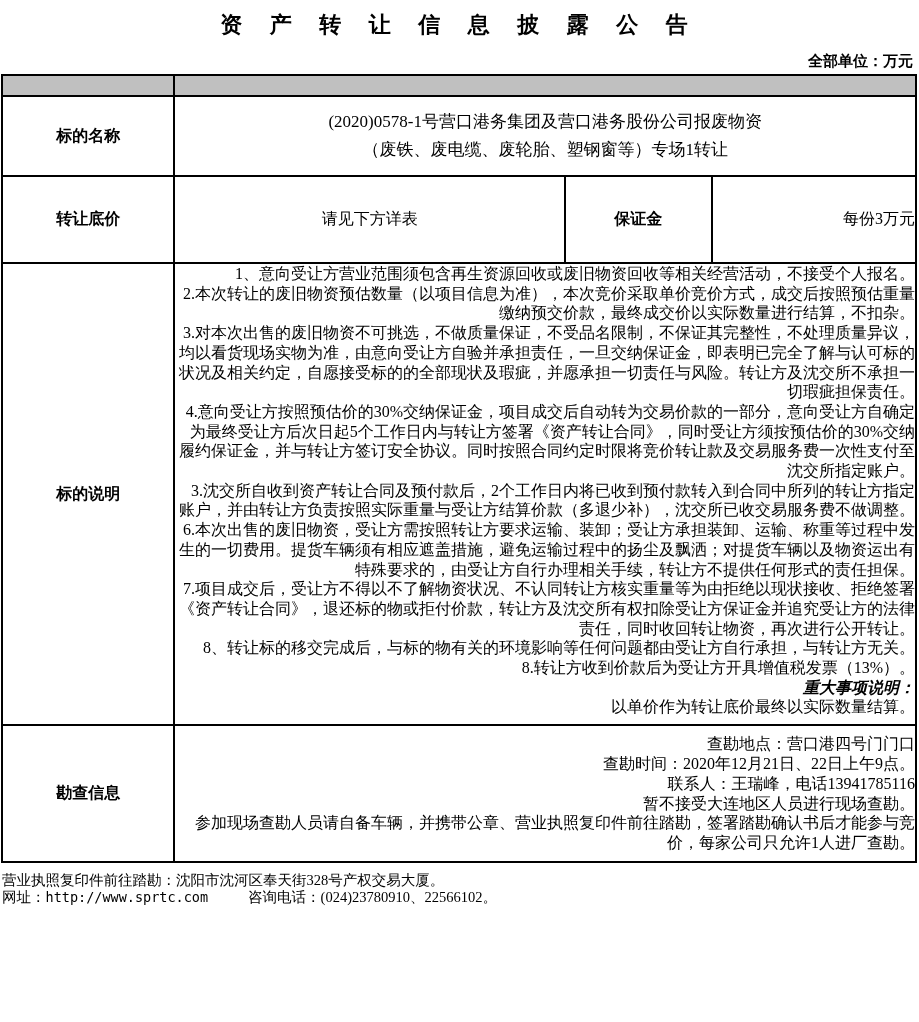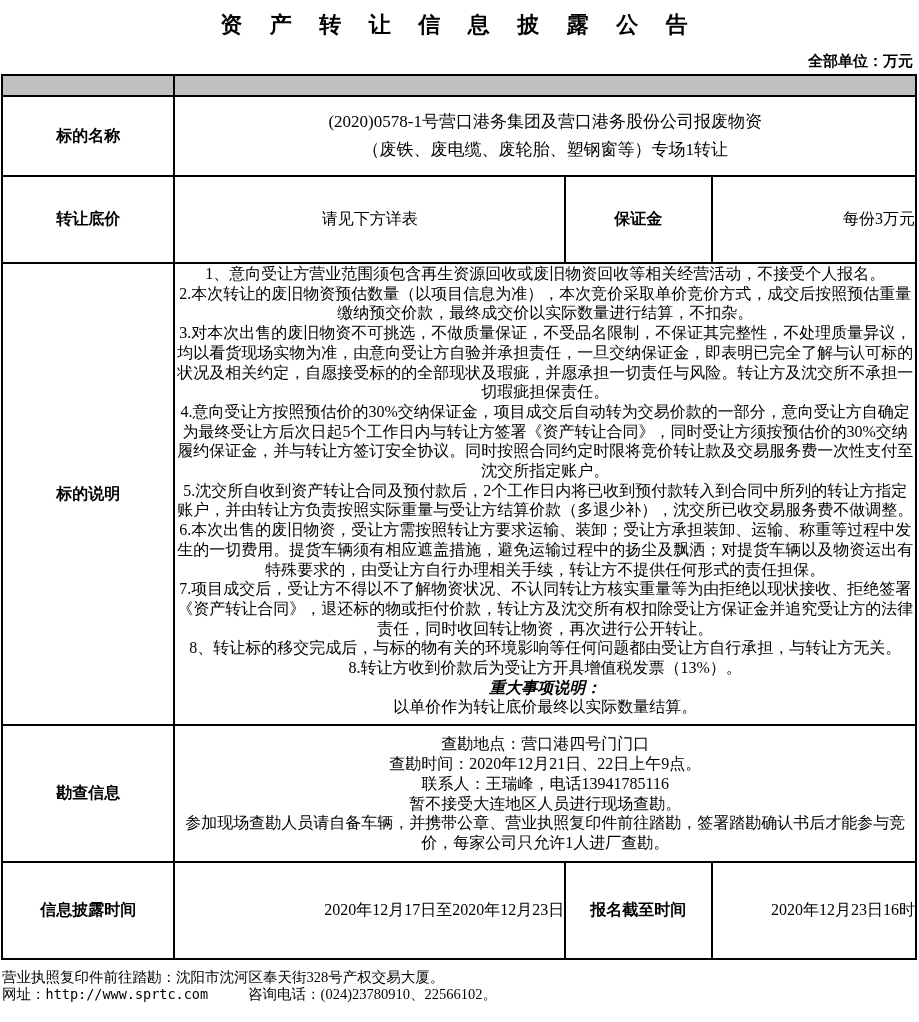--- a/index.html
+++ b/index.html
@@ -59,21 +59,21 @@
     padding:0 4px 0 7px;
   }
   .name-line{ line-height:28px; text-align:center; font-size:17px;}
   td.desc-cell{
     vertical-align:top;
     padding:3px 4px 0 4px;
   }
   .desc-cell .para, .survey-line{
     font-size:16px;
     line-height:19.7px;
-    text-align:center;
+    text-align:right;
   }
   .para.bold{ font-weight:bold;font-style:italic; }
   td.survey-cell{
     vertical-align:middle;
     padding:2px 4px;
   }
   .row-name td{ height:78px; }
   .row-price td{ height:85px; }
   .row-desc td{ height:460px; }
   .row-survey td{ height:135px; }
@@ -124,47 +124,41 @@
       <td class="left-val">每份3万元</td>
     </tr>
 
     <tr class="row-desc">
       <td class="label">标的说明</td>
       <td class="desc-cell" colspan="3">
         <div class="para">1、意向受让方营业范围须包含再生资源回收或废旧物资回收等相关经营活动，不接受个人报名。</div>
         <div class="para">2.本次转让的废旧物资预估数量（以项目信息为准），本次竞价采取单价竞价方式，成交后按照预估重量缴纳预交价款，最终成交价以实际数量进行结算，不扣杂。</div>
         <div class="para">3.对本次出售的废旧物资不可挑选，不做质量保证，不受品名限制，不保证其完整性，不处理质量异议，均以看货现场实物为准，由意向受让方自验并承担责任，一旦交纳保证金，即表明已完全了解与认可标的状况及相关约定，自愿接受标的的全部现状及瑕疵，并愿承担一切责任与风险。转让方及沈交所不承担一切瑕疵担保责任。</div>
         <div class="para">4.意向受让方按照预估价的30%交纳保证金，项目成交后自动转为交易价款的一部分，意向受让方自确定为最终受让方后次日起5个工作日内与转让方签署《资产转让合同》，同时受让方须按预估价的30%交纳履约保证金，并与转让方签订安全协议。同时按照合同约定时限将竞价转让款及交易服务费一次性支付至沈交所指定账户。</div>
-        <div class="para">5.沈交所自收到资产转让合同及预付款后，2个工作日内将已收到预付款转入到合同中所列的转让方指定账户，并由转让方负责按照实际重量与受让方结算价款（多退少补），沈交所已收交易服务费不做调整。</div>
+        <div class="para">3.沈交所自收到资产转让合同及预付款后，2个工作日内将已收到预付款转入到合同中所列的转让方指定账户，并由转让方负责按照实际重量与受让方结算价款（多退少补），沈交所已收交易服务费不做调整。</div>
         <div class="para">6.本次出售的废旧物资，受让方需按照转让方要求运输、装卸；受让方承担装卸、运输、称重等过程中发生的一切费用。提货车辆须有相应遮盖措施，避免运输过程中的扬尘及飘洒；对提货车辆以及物资运出有特殊要求的，由受让方自行办理相关手续，转让方不提供任何形式的责任担保。</div>
         <div class="para">7.项目成交后，受让方不得以不了解物资状况、不认同转让方核实重量等为由拒绝以现状接收、拒绝签署《资产转让合同》，退还标的物或拒付价款，转让方及沈交所有权扣除受让方保证金并追究受让方的法律责任，同时收回转让物资，再次进行公开转让。</div>
         <div class="para">8、转让标的移交完成后，与标的物有关的环境影响等任何问题都由受让方自行承担，与转让方无关。</div>
         <div class="para">8.转让方收到价款后为受让方开具增值税发票（13%）。</div>
         <div class="para bold">重大事项说明：</div>
         <div class="para">以单价作为转让底价最终以实际数量结算。</div>
       </td>
     </tr>
 
     <tr class="row-survey">
       <td class="label">勘查信息</td>
       <td class="survey-cell" colspan="3">
         <div class="survey-line">查勘地点：营口港四号门门口</div>
         <div class="survey-line">查勘时间：2020年12月21日、22日上午9点。</div>
         <div class="survey-line">联系人：王瑞峰，电话13941785116</div>
         <div class="survey-line">暂不接受大连地区人员进行现场查勘。</div>
         <div class="survey-line">参加现场查勘人员请自备车辆，并携带公章、营业执照复印件前往踏勘，签署踏勘确认书后才能参与竞价，每家公司只允许1人进厂查勘。</div>
       </td>
     </tr>
 
-    <tr class="row-disclosure">
-      <td class="label">信息披露时间</td>
-      <td class="left-val">2020年12月17日至2020年12月23日</td>
-      <td class="label">报名截至时间</td>
-      <td class="left-val">2020年12月23日16时</td>
-    </tr>
   </tbody>
 </table>
 
 <div class="footer">
   <div>营业执照复印件前往踏勘：沈阳市沈河区奉天街328号产权交易大厦。</div>
   <div>
     <span>网址：</span><span class="url">http://www.sprtc.com</span><span class="phone-part">咨询电话：(024)23780910、22566102。</span>
   </div>
 </div>
 

